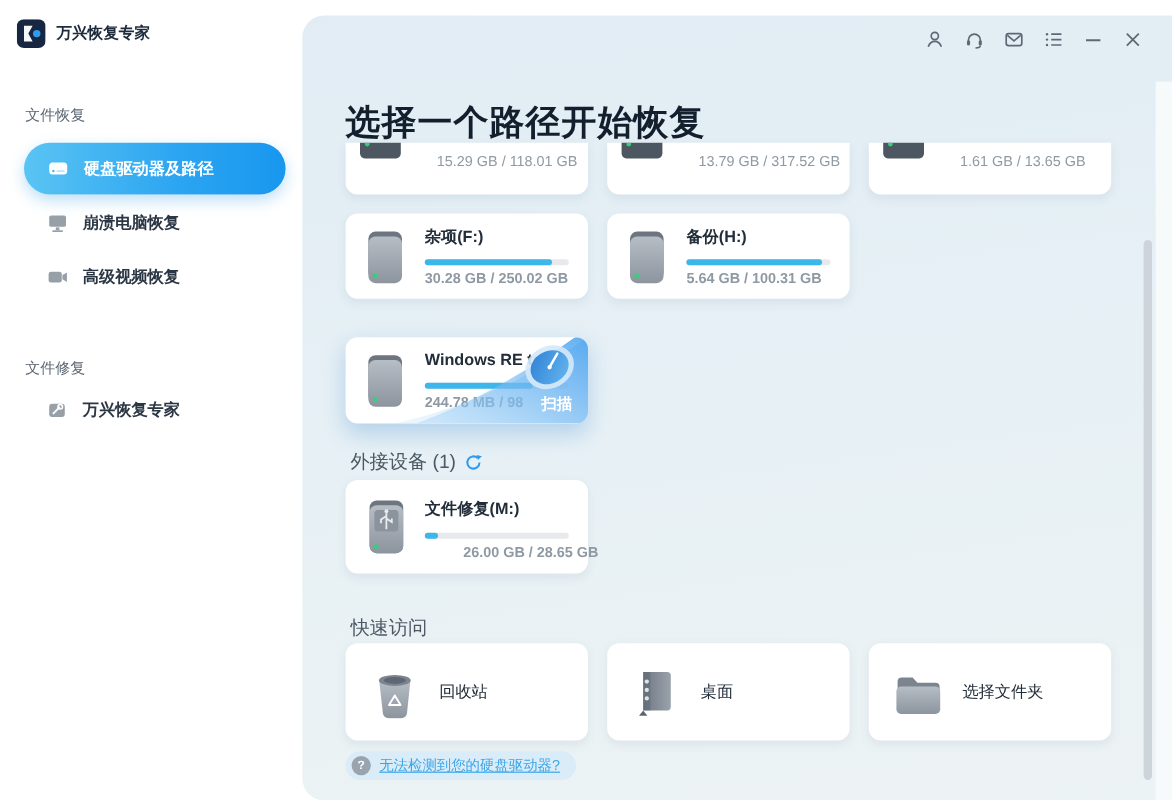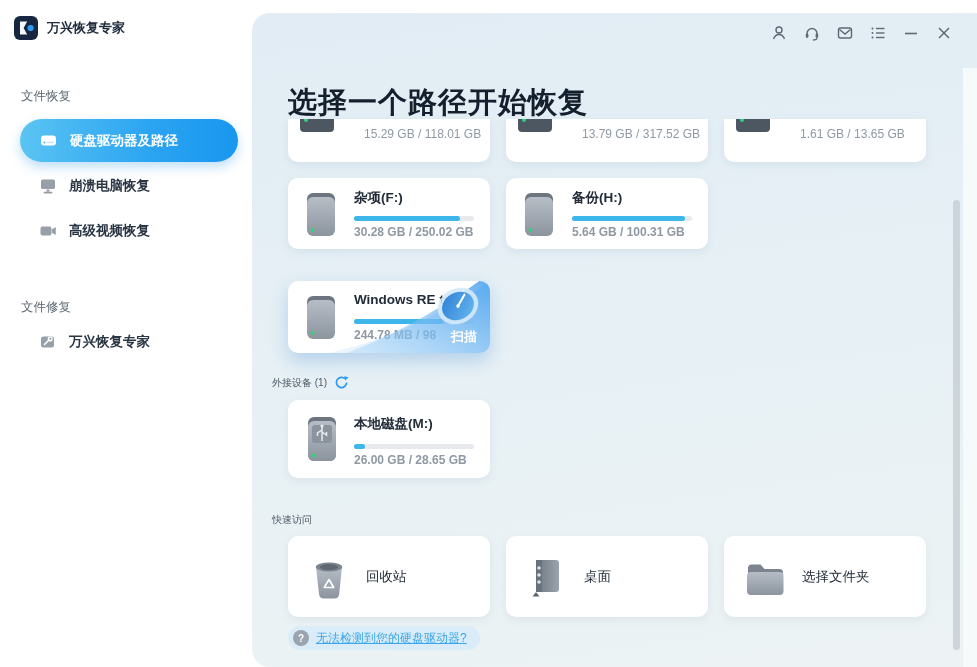--- a/index.html
+++ b/index.html
@@ -44,27 +44,27 @@
   .cap { font-size:12px; color:#8f99a3; white-space:nowrap; }
   .card .cap.pos { position:absolute; left:66px; top:47px;font-weight:bold; }
   .drive-ic { position:absolute; left:14px; top:12px; }
 
   .card.drive { height:71px; }
   .card.hoverc { height:72px; overflow:hidden; box-shadow:0 8px 18px rgba(50,130,210,.28); }
   .scan-band { position:absolute; inset:0; width:100%; height:100%; }
   .scan-disc { position:absolute; right:8px; top:1px; }
   .scan-lbl { position:absolute; right:13px; bottom:7px; font-size:13px; font-weight:700; color:#ffffff; }
 
-  .sec-label { position:absolute; left:20px; display:flex; align-items:center; gap:7px; font-size:10px; color:#4c5864; }
+  .sec-label { position:absolute; left:40px; display:flex; align-items:center; gap:7px; font-size:16px; color:#4c5864; }
   .refresh { width:15px; height:15px; cursor:pointer; }
 
   .card.usb { height:78px; }
   .card.usb .d-name { top:15px; }
   .card.usb .bar { top:44px; }
-  .card.usb .cap.pos { top:53px; }
+  .card.usb .cap.pos { top:53px;margin-left:32px; }
   .card.usb .drive-ic { top:14px; }
 
   .card.quick { height:81px; display:flex; align-items:center; padding-left:18px; gap:16px; }
   .q-lbl { font-size:13.5px; font-weight:500; color:#222d39; }
 
   .help-pill { position:absolute; left:36px; top:613px; height:24px; display:inline-flex; align-items:center; gap:7px;
     background:#d9ecf8; border-radius:13px; padding:0 13px 0 5px; cursor:pointer; }
   .help-q { width:16px; height:16px; border-radius:50%; background:#9aa4ae; color:#ffffff; font-size:10px; font-weight:700;
     display:flex; align-items:center; justify-content:center; }
   .help-txt { font-size:12px; color:#3ba6e9; text-decoration:underline; }
@@ -265,21 +265,21 @@
     <div class="row" style="top:387px">
       <div class="card usb">
         <svg class="drive-ic" width="40" height="50">
           <rect x="6" y="3" width="28" height="44" rx="6" fill="#6d7680"></rect>
           <rect x="6" y="7" width="28" height="40" rx="6" fill="url(#gDrive)"></rect>
           <rect x="10" y="11" width="20" height="18" rx="3" fill="#8b939d"></rect>
           <path d="M20,27 V13 M20,16 l-4.5,3 v3 M20,18 l4.5,3 v-3" fill="none" stroke="#e8ecf0" stroke-width="1.5"></path>
           <circle cx="20" cy="12" r="1.6" fill="#e8ecf0"></circle>
           <circle cx="11.5" cy="41.5" r="2" fill="#35d07c"></circle>
         </svg>
-        <div class="d-name">本地磁盘(M:)</div>
+        <div class="d-name">文件修复(M:)</div>
         <div class="bar">
             <div class="fill" style="width: 9%;"></div>
           </div>
         <span class="cap pos">26.00 GB / 28.65 GB</span>
       </div>
     </div>
 
     <div class="sec-label" style="top:500px">
       <span>快速访问</span>
     </div>

